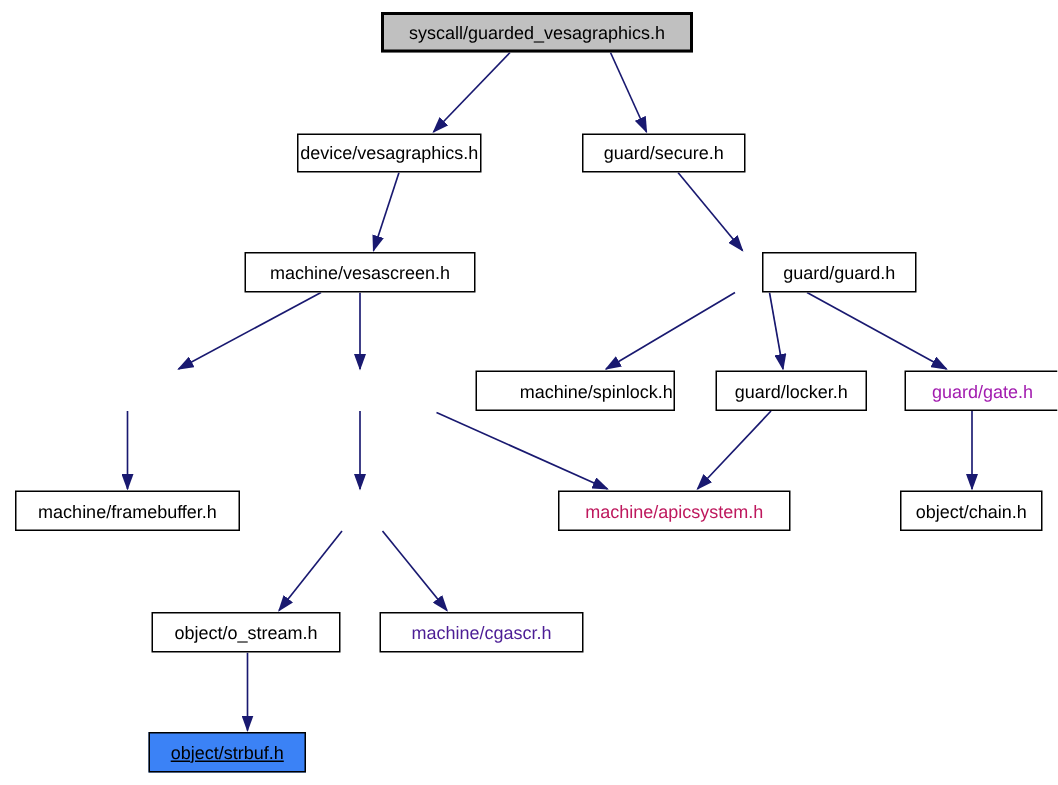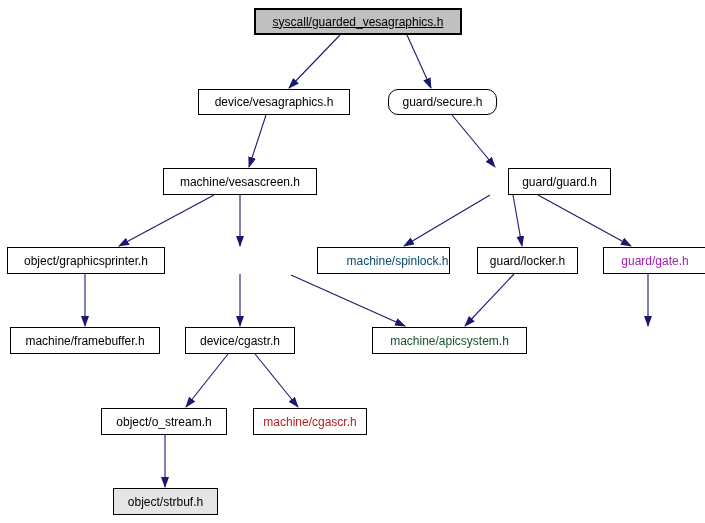--- a/index.html
+++ b/index.html
@@ -62,28 +62,27 @@
       <line x1="538" y1="195" x2="631" y2="246" stroke="#191970" stroke-width="1.1" marker-end="url(#arrowhead)"></line>
       <line x1="85" y1="274" x2="85" y2="326" stroke="#191970" stroke-width="1.1" marker-end="url(#arrowhead)"></line>
       <line x1="240" y1="274" x2="240" y2="326" stroke="#191970" stroke-width="1.1" marker-end="url(#arrowhead)"></line>
       <line x1="291" y1="275" x2="405" y2="326" stroke="#191970" stroke-width="1.1" marker-end="url(#arrowhead)"></line>
       <line x1="514" y1="274" x2="465" y2="326" stroke="#191970" stroke-width="1.1" marker-end="url(#arrowhead)"></line>
       <line x1="648" y1="274" x2="648" y2="326" stroke="#191970" stroke-width="1.1" marker-end="url(#arrowhead)"></line>
       <line x1="228" y1="354" x2="186" y2="407" stroke="#191970" stroke-width="1.1" marker-end="url(#arrowhead)"></line>
       <line x1="255" y1="354" x2="298" y2="407" stroke="#191970" stroke-width="1.1" marker-end="url(#arrowhead)"></line>
       <line x1="165" y1="435" x2="165" y2="487" stroke="#191970" stroke-width="1.1" marker-end="url(#arrowhead)"></line>
     </svg>
-<div class="node root" style="left: 254px; top: 8px; width: 208px; height: 27px; background: rgb(192, 192, 192); border-color: rgb(0, 0, 0); color: rgb(0, 0, 0); text-decoration: underline;">syscall/guarded_vesagraphics.h</div>
-    <div class="node" style="left: 198px; top: 89px; width: 152px; height: 26px; background: rgb(255, 255, 255); border-color: rgb(0, 0, 0); color: rgb(0, 0, 0);">device/vesagraphics.h</div>
-    <div class="node" style="left: 388px; top: 89px; width: 109px; height: 26px; background: rgb(255, 255, 255); border-color: rgb(0, 0, 0); color: rgb(0, 0, 0); border-radius: 10px;">guard/secure.h</div>
+<div class="node root" style="left: 254px; top: 8px; width: 208px; height: 27px; background: rgb(192, 192, 192); border-color: rgb(0, 0, 0); color: rgb(0, 0, 0);">syscall/guarded_vesagraphics.h</div>
+    <div class="node" style="left: 198px; top: 89px; width: 123px; height: 26px; background: rgb(255, 255, 255); border-color: rgb(0, 0, 0); color: rgb(0, 0, 0);">device/vesagraphics.h</div>
+    <div class="node" style="left: 388px; top: 89px; width: 109px; height: 26px; background: rgb(255, 255, 255); border-color: rgb(0, 0, 0); color: rgb(0, 0, 0);">guard/secure.h</div>
     <div class="node" style="left: 163px; top: 168px; width: 154px; height: 27px; background: rgb(255, 255, 255); border-color: rgb(0, 0, 0); color: rgb(0, 0, 0);">machine/vesascreen.h</div>
     <div class="node" style="left: 460px; top: 168px; width: 103px; height: 27px; background: rgb(255, 255, 255); border-color: rgb(0, 0, 0); color: rgb(0, 0, 0); margin-left: 48px;">guard/guard.h</div>
-    <div class="node" style="left: 7px; top: 247px; width: 158px; height: 27px; background: rgb(255, 255, 255); border-color: rgb(0, 0, 0); color: rgb(0, 0, 0);">object/graphicsprinter.h</div>
-    <div class="node" style="left: 317px; top: 247px; width: 133px; height: 27px; background: rgb(255, 255, 255); border-color: rgb(0, 0, 0); color: #0c4a6e; padding-left: 28px;">machine/spinlock.h</div>
+    <div class="node" style="left: 317px; top: 247px; width: 133px; height: 27px; background: rgb(255, 255, 255); border-color: rgb(0, 0, 0); color: #000000; padding-left: 28px;">machine/spinlock.h</div>
     <div class="node" style="left: 477px; top: 247px; width: 101px; height: 27px; background: rgb(255, 255, 255); border-color: rgb(0, 0, 0); color: rgb(0, 0, 0); text-align: center;">guard/locker.h</div>
     <div class="node" style="left: 603px; top: 247px; width: 104px; height: 27px; background: rgb(255, 255, 255); border-color: rgb(0, 0, 0); color: #a21caf;">guard/gate.h</div>
     <div class="node" style="left: 10px; top: 327px; width: 150px; height: 27px; background: rgb(255, 255, 255); border-color: rgb(0, 0, 0); color: rgb(0, 0, 0);">machine/framebuffer.h</div>
-    <div class="node" style="left: 185px; top: 327px; width: 110px; height: 27px; background: rgb(255, 255, 255); border-color: rgb(0, 0, 0); color: rgb(0, 0, 0);">device/cgastr.h</div>
-    <div class="node" style="left: 372px; top: 327px; width: 155px; height: 27px; background: rgb(255, 255, 255); border-color: rgb(0, 0, 0); color: #14532d;">machine/apicsystem.h</div>
+    <div class="node" style="left: 372px; top: 327px; width: 155px; height: 27px; background: rgb(255, 255, 255); border-color: rgb(0, 0, 0); color: #be185d;">machine/apicsystem.h</div>
+    <div class="node" style="left: 600px; top: 327px; width: 95px; height: 27px; background: rgb(255, 255, 255); border-color: rgb(0, 0, 0); color: rgb(0, 0, 0);">object/chain.h</div>
     <div class="node" style="left: 101px; top: 408px; width: 126px; height: 27px; background: rgb(255, 255, 255); border-color: rgb(0, 0, 0); color: rgb(0, 0, 0);">object/o_stream.h</div>
-    <div class="node" style="left: 253px; top: 408px; width: 114px; height: 27px; background: rgb(255, 255, 255); border-color: rgb(0, 0, 0); color: #b91c1c;">machine/cgascr.h</div>
-    <div class="node" style="left: 113px; top: 488px; width: 105px; height: 27px; background: #e5e5e5; border-color: rgb(0, 0, 0); color: rgb(0, 0, 0);">object/strbuf.h</div>
+    <div class="node" style="left: 253px; top: 408px; width: 136px; height: 27px; background: rgb(255, 255, 255); border-color: rgb(0, 0, 0); color: #4c1d95;">machine/cgascr.h</div>
+    <div class="node" style="left: 99px; top: 488px; width: 105px; height: 27px; background: #3b82f6; border-color: rgb(0, 0, 0); color: rgb(0, 0, 0); text-decoration: underline;">object/strbuf.h</div>
   </div>
 
 </body></html>

